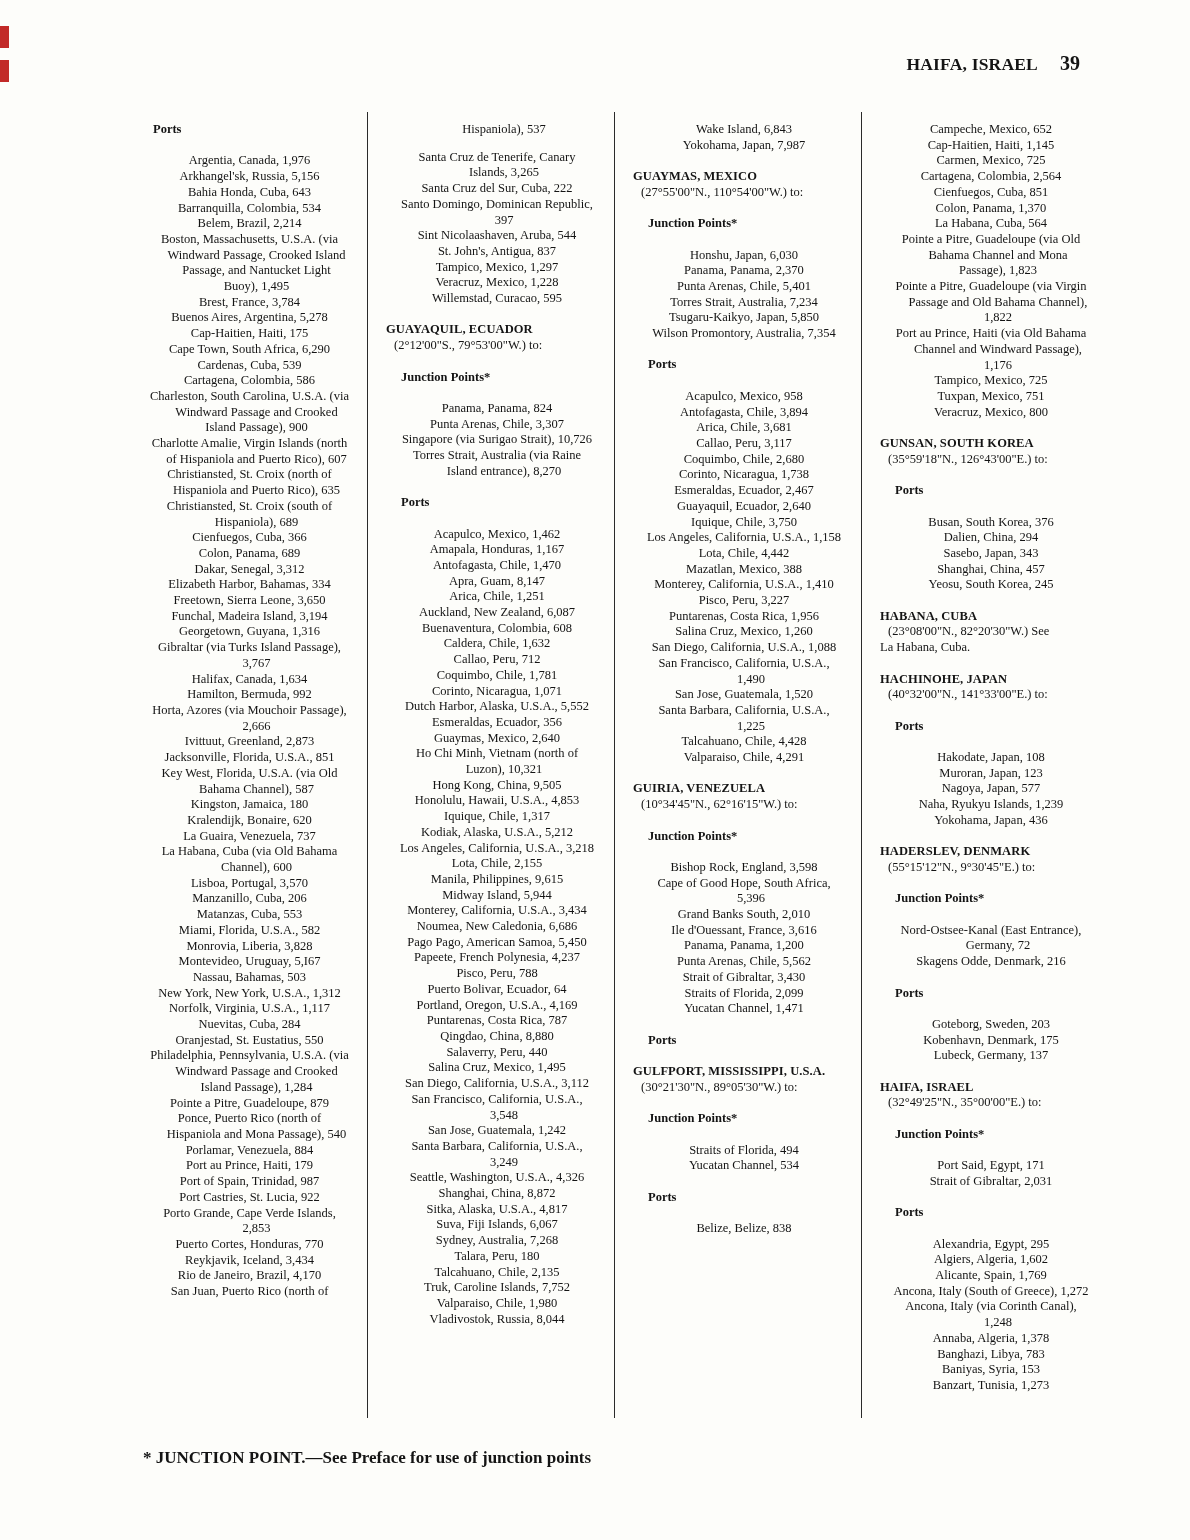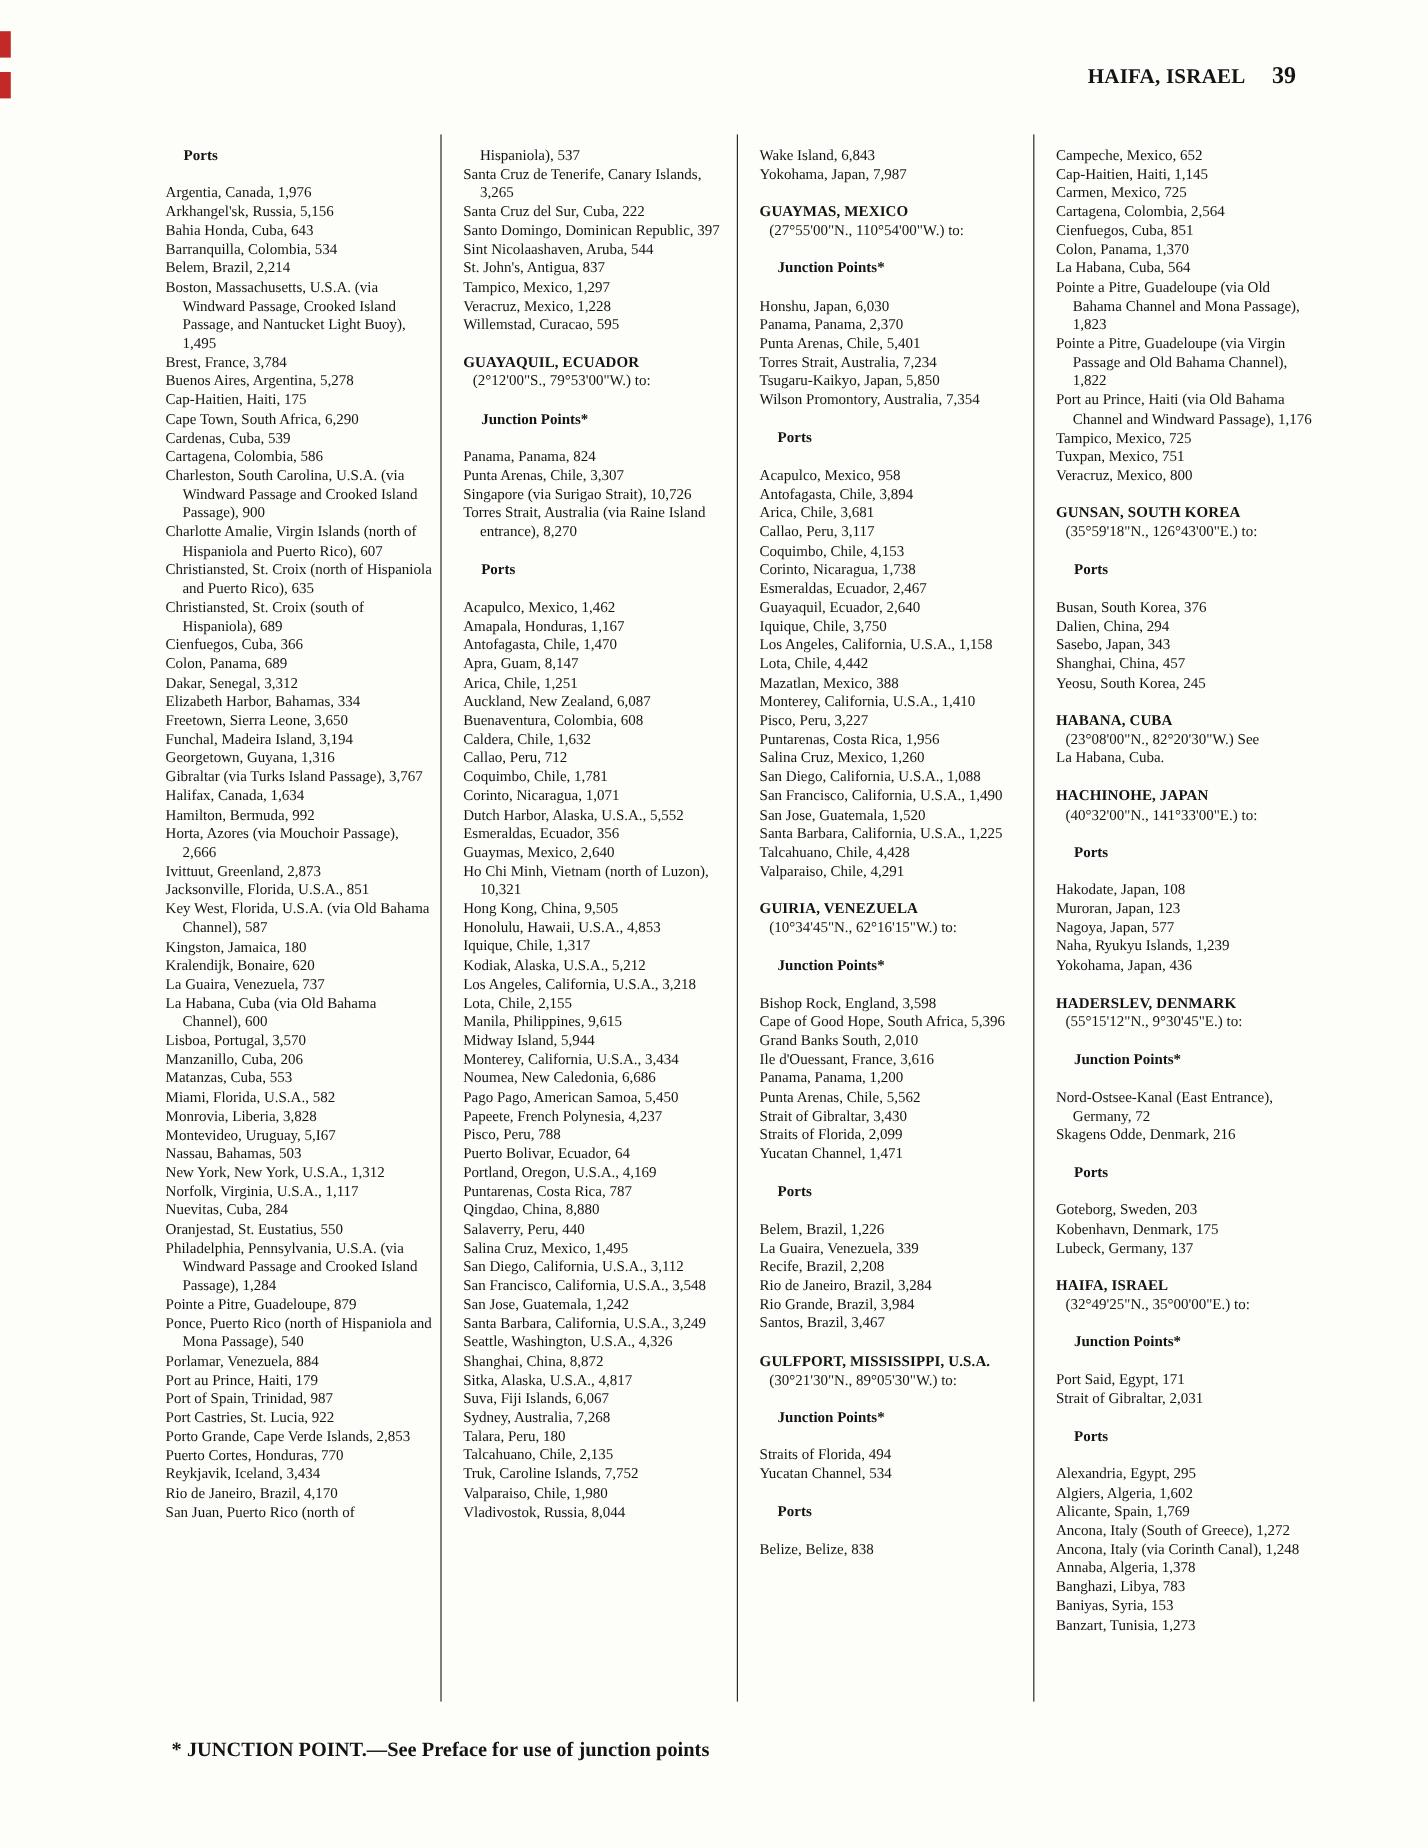--- a/index.html
+++ b/index.html
@@ -48,21 +48,21 @@
   .section-head {
     font-weight: bold;
     padding-left: 15px;
     margin: 15.7px 0;
   }
   .port-heading { margin: 15.7px 0; }
   .port-name { font-weight: bold; letter-spacing: 0.1px; }
   .port-coords { padding-left: 8px; }
   .port-note { padding-left: 0; }
 
-  .entries { margin: 0; }
+  .entries { margin: 12px; text-align: center; }
   .entry {
     padding-left: 14px;
     text-indent: -14px;
   }
   .entry.cont { text-indent: 0; }
 
   .page-footer {
     position: absolute; left: 143px; top: 1448px;
     font-weight: bold; font-size: 17px; text-align: right;
   }
@@ -237,21 +237,21 @@
           <div class="entry">Torres Strait, Australia, 7,234</div>
           <div class="entry">Tsugaru-Kaikyo, Japan, 5,850</div>
           <div class="entry">Wilson Promontory, Australia, 7,354</div>
         </div>
         <div class="section-head">Ports</div>
         <div class="entries">
           <div class="entry">Acapulco, Mexico, 958</div>
           <div class="entry">Antofagasta, Chile, 3,894</div>
           <div class="entry">Arica, Chile, 3,681</div>
           <div class="entry">Callao, Peru, 3,117</div>
-          <div class="entry">Coquimbo, Chile, 4,153</div>
+          <div class="entry">Coquimbo, Chile, 2,680</div>
           <div class="entry">Corinto, Nicaragua, 1,738</div>
           <div class="entry">Esmeraldas, Ecuador, 2,467</div>
           <div class="entry">Guayaquil, Ecuador, 2,640</div>
           <div class="entry">Iquique, Chile, 3,750</div>
           <div class="entry">Los Angeles, California, U.S.A., 1,158</div>
           <div class="entry">Lota, Chile, 4,442</div>
           <div class="entry">Mazatlan, Mexico, 388</div>
           <div class="entry">Monterey, California, U.S.A., 1,410</div>
           <div class="entry">Pisco, Peru, 3,227</div>
           <div class="entry">Puntarenas, Costa Rica, 1,956</div>
@@ -273,28 +273,20 @@
           <div class="entry">Cape of Good Hope, South Africa, 5,396</div>
           <div class="entry">Grand Banks South, 2,010</div>
           <div class="entry">Ile d'Ouessant, France, 3,616</div>
           <div class="entry">Panama, Panama, 1,200</div>
           <div class="entry">Punta Arenas, Chile, 5,562</div>
           <div class="entry">Strait of Gibraltar, 3,430</div>
           <div class="entry">Straits of Florida, 2,099</div>
           <div class="entry">Yucatan Channel, 1,471</div>
         </div>
         <div class="section-head">Ports</div>
-        <div class="entries">
-          <div class="entry">Belem, Brazil, 1,226</div>
-          <div class="entry">La Guaira, Venezuela, 339</div>
-          <div class="entry">Recife, Brazil, 2,208</div>
-          <div class="entry">Rio de Janeiro, Brazil, 3,284</div>
-          <div class="entry">Rio Grande, Brazil, 3,984</div>
-          <div class="entry">Santos, Brazil, 3,467</div>
-        </div>
         <div class="port-heading">
           <div class="port-name">GULFPORT,  MISSISSIPPI, U.S.A.</div>
           <div class="port-coords">(30°21'30"N., 89°05'30"W.) to:</div>
         </div>
         <div class="section-head">Junction Points*</div>
         <div class="entries">
           <div class="entry">Straits of Florida, 494</div>
           <div class="entry">Yucatan Channel, 534</div>
         </div>
         <div class="section-head">Ports</div>

